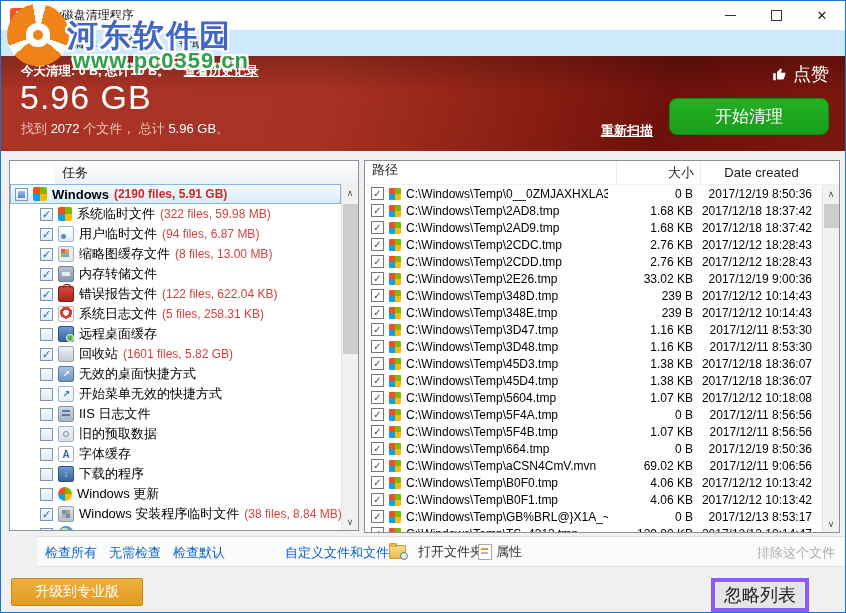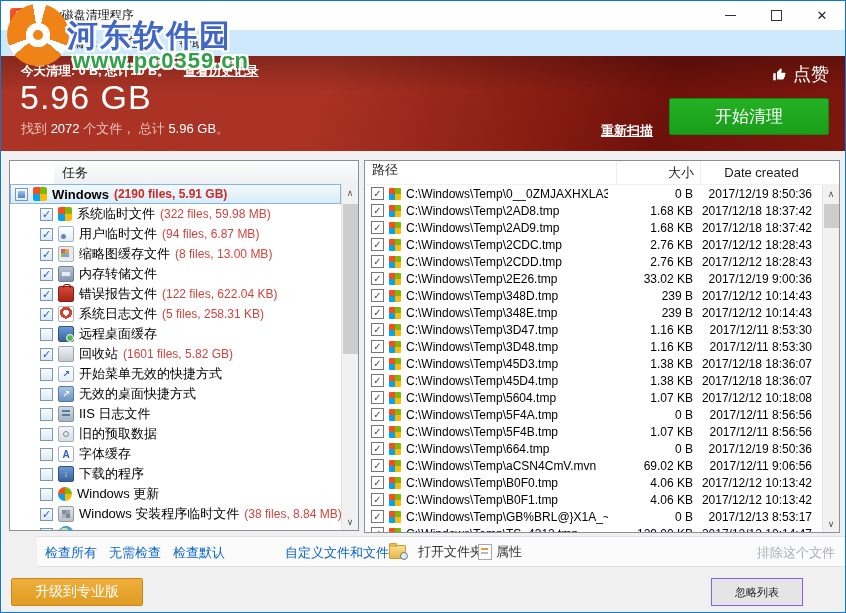--- a/index.html
+++ b/index.html
@@ -24,21 +24,21 @@
   .redheader{position:absolute;left:0;top:55px;right:0;height:95px;
     background:linear-gradient(105deg,#ab3426 0%,#a93224 38%,#8a1e13 62%,#6e110b 78%,#7d170e 100%);}
   .redheader::before{content:"";position:absolute;inset:0;background:linear-gradient(to bottom,rgba(0,0,0,.22),rgba(0,0,0,0) 38%);}
   .stats-line{position:absolute;left:20px;top:7px;font-size:12.5px;font-weight:700;color:#fff;}
   .history-link{margin-left:14px;text-decoration:underline;color:#fff;cursor:pointer;}
   .like{position:absolute;right:16px;top:6px;display:flex;align-items:center;gap:6px;color:#fff;font-size:18px;}
   .big-size{position:absolute;left:19px;top:22px;font-size:34px;font-weight:300;color:#fff;letter-spacing:1px;}
   .found-line{position:absolute;left:20px;top:64px;font-size:13px;color:#f0c5bd;}
   .found-line b{color:#fff;font-weight:400;}
   .rescan-link{position:absolute;left:600px;top:66px;font-size:13px;font-weight:700;color:#fff;text-decoration:underline;cursor:pointer;}
-  .clean-btn{position:absolute;left:668px;top:42px;width:158px;height:35px;background:linear-gradient(#23b023,#1a9e1a);border:1px solid #128a12;color:#fff;font-size:17px;display:flex;align-items:center;justify-content:center;cursor:pointer;border-radius:2px;}
+  .clean-btn{position:absolute;left:668px;top:42px;width:158px;height:35px;background:linear-gradient(#23b023,#1a9e1a);border:1px solid #128a12;color:#fff;font-size:17px;display:flex;align-items:center;justify-content:center;cursor:pointer;border-radius:8px;}
 
   
   .panel{position:absolute;background:#fff;border:1px solid #8a919c;box-sizing:border-box;}
   .left-panel{left:8px;top:159px;width:350px;height:371px;}
   .right-panel{left:363px;top:159px;width:476px;height:373px;}
   .panel-title{height:23px;background:linear-gradient(#fdfdfd,#eef1f4);border-bottom:1px solid #d9dbdf;display:flex;align-items:center;padding-left:8px;font-size:13px;color:#222;margin-left:44px;}
   .tree-area{position:absolute;left:0;top:23px;right:17px;bottom:0;overflow:hidden;}
   .rows-area{position:absolute;left:0;top:24px;right:17px;bottom:0;overflow:hidden;}
 
   
@@ -115,21 +115,21 @@
   .folder-ico{width:15px;height:12px;background:linear-gradient(#fbe08a,#e8b64d);border:1px solid #c89a3a;border-radius:1px;position:relative;}
   .folder-ico::before{content:"";position:absolute;left:-1px;top:-3px;width:6px;height:3px;background:#e8b64d;border:1px solid #c89a3a;border-bottom:none;border-radius:2px 2px 0 0;}
   .folder-ico::after{content:"";position:absolute;right:-3px;bottom:-2px;width:6px;height:6px;border:1.5px solid #4a7ab8;border-radius:50%;background:rgba(255,255,255,.7);}
   .prop-ico{width:12px;height:14px;background:#fff;border:1px solid #a8a8a8;position:relative;}
   .prop-ico::after{content:"";position:absolute;left:2px;top:3px;width:7px;height:2px;background:#e8973a;box-shadow:0 4px 0 #b8b8b8;}
   .exclude-label{position:absolute;top:7px;right:10px;font-size:13px;color:#a9adb2;}
 
   
   .footer{position:absolute;left:0;top:566px;right:0;bottom:0;background:#f0f0f0;}
   .upgrade-btn{position:absolute;left:10px;top:11px;width:130px;height:26px;background:linear-gradient(#efae3c,#e09c22);border:1px solid #c8861d;color:#fff;font-size:14px;display:flex;align-items:center;justify-content:center;cursor:pointer;border-radius:2px;}
-  .ignore-btn{position:absolute;left:710px;top:11px;width:90px;height:26px;background:#e5e5e5;border:1px solid #8b5cf6;color:#222;font-size:11px;display:flex;align-items:center;justify-content:center;cursor:pointer;text-align:center;}
+  .ignore-btn{position:absolute;left:710px;top:11px;width:90px;height:26px;background:#e5e5e5;border:4px solid #8b5cf6;color:#222;font-size:18px;display:flex;align-items:center;justify-content:center;cursor:pointer;text-align:center;}
 
   
   .watermark{position:absolute;left:0;top:0;width:260px;height:80px;pointer-events:none;z-index:50;}
   .wm-logo{position:absolute;left:6px;top:3px;width:62px;height:62px;border-radius:50%;
     background:conic-gradient(from 15deg,#ef8318 0 95deg,#ffffff 95deg 115deg,#ef8318 115deg 215deg,#ffffff 215deg 235deg,#ef8318 235deg 335deg,#ffffff 335deg 360deg);}
   .wm-logo::after{content:"";position:absolute;left:19px;top:19px;width:24px;height:24px;border-radius:50%;background:#fff;box-shadow:inset 0 0 0 5px #fff;}
   .wm-logo::before{content:"";position:absolute;left:26px;top:26px;width:10px;height:10px;border-radius:50%;background:#ef8318;z-index:2;}
   .wm-name{position:absolute;left:66px;top:14px;font-size:31px;font-weight:700;color:#4166c6;
     text-shadow:-2px -2px 0 #fff,2px -2px 0 #fff,-2px 2px 0 #fff,2px 2px 0 #fff,0 2px 0 #fff,2px 0 0 #fff,-2px 0 0 #fff,0 -2px 0 #fff;letter-spacing:2px;white-space:nowrap;}
   .wm-url{position:absolute;left:72px;top:47px;font-size:22px;font-weight:700;color:#30a04a;
@@ -233,28 +233,28 @@
     <span class="tree-detail"></span>
   </div>
         <div class="tree-row">
     <span class="cb checked"></span>
     <span class="ticon i-recycle-bin"></span>
     <span class="tree-label">回收站</span>
     <span class="tree-detail">(1601 files, 5.82 GB)</span>
   </div>
         <div class="tree-row">
     <span class="cb unchecked"></span>
+    <span class="ticon i-desktop-shortcut"></span>
+    <span class="tree-label">无效的桌面快捷方式</span>
+    <span class="tree-detail"></span>
+  </div>
+        <div class="tree-row">
+    <span class="cb unchecked"></span>
     <span class="ticon i-shortcut"></span>
     <span class="tree-label">开始菜单无效的快捷方式</span>
-    <span class="tree-detail"></span>
-  </div>
-        <div class="tree-row">
-    <span class="cb unchecked"></span>
-    <span class="ticon i-desktop-shortcut"></span>
-    <span class="tree-label">无效的桌面快捷方式</span>
     <span class="tree-detail"></span>
   </div>
         <div class="tree-row">
     <span class="cb unchecked"></span>
     <span class="ticon i-iis"></span>
     <span class="tree-label">IIS 日志文件</span>
     <span class="tree-detail"></span>
   </div>
         <div class="tree-row">
     <span class="cb unchecked"></span>

